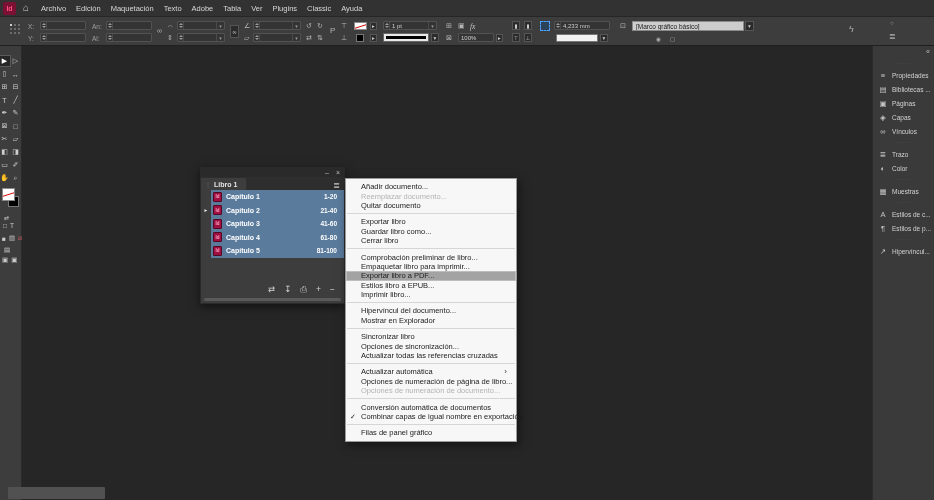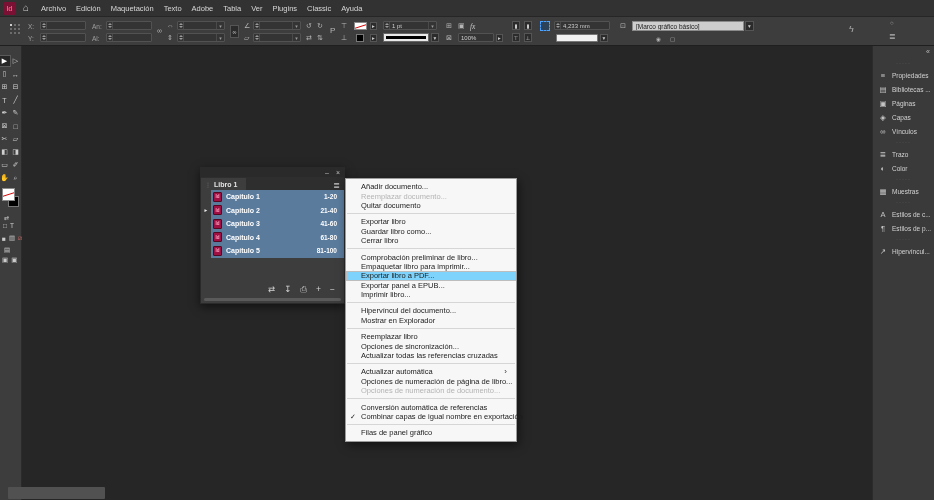--- a/index.html
+++ b/index.html
@@ -87,21 +87,21 @@
   .bp-ficon{cursor:default;line-height:9px}
   .bp-scroll{height:3px;background:#5a5a5a;margin:0 3px 2px 3px;border-radius:2px;flex:none}
 
   
   #ctxmenu{position:absolute;left:345px;top:178px;width:172px;background:#f7f7f7;border:1px solid #9b9b9b;box-shadow:2px 3px 9px rgba(0,0,0,.5);z-index:20;padding:3px 0;font-size:7.5px;color:#1c1c1c}
   .mi{position:relative;height:9.4px;display:flex;align-items:center;padding:0 9px 0 15px;cursor:default}
   .mi-check{position:absolute;left:4px;width:9px;font-size:7px;color:#222}
   .mi-label{white-space:nowrap}
   .mi-arrow{margin-left:auto;font-size:8px;color:#333;line-height:8px}
   .mi[data-state="disabled"]{color:#b4b4b4}
-  .mi[data-state="highlighted"]{background:#7dd3fc;box-shadow:inset 0 0 0 1px #bdbdbd}
+  .mi[data-state="highlighted"]{background:#a3a3a3;box-shadow:inset 0 0 0 1px #bdbdbd}
   .mi[data-sep="1"]{margin-bottom:7px}
   .mi[data-sep="1"]::after{content:"";position:absolute;left:1px;right:1px;bottom:-4px;height:1px;background:#d6d6d6}
 </style>
 </head>
 <body>
 
 <header id="menubar">
   <div class="logo">Id</div>
   <span class="home">⌂</span>
   <nav class="menus">
@@ -517,21 +517,21 @@
     </div>
 
     <div class="mi" data-state="highlighted">
       <span class="mi-check"></span>
       <span class="mi-label">Exportar libro a PDF...</span>
       <span class="mi-arrow"></span>
     </div>
 
     <div class="mi">
       <span class="mi-check"></span>
-      <span class="mi-label">Exportar panel a EPUB...</span>
+      <span class="mi-label">Estilos libro a EPUB...</span>
       <span class="mi-arrow"></span>
     </div>
 
     <div class="mi" data-sep="1">
       <span class="mi-check"></span>
       <span class="mi-label">Imprimir libro...</span>
       <span class="mi-arrow"></span>
     </div>
 
     <div class="mi">
@@ -541,21 +541,21 @@
     </div>
 
     <div class="mi" data-sep="1">
       <span class="mi-check"></span>
       <span class="mi-label">Mostrar en Explorador</span>
       <span class="mi-arrow"></span>
     </div>
 
     <div class="mi">
       <span class="mi-check"></span>
-      <span class="mi-label">Reemplazar libro</span>
+      <span class="mi-label">Sincronizar libro</span>
       <span class="mi-arrow"></span>
     </div>
 
     <div class="mi">
       <span class="mi-check"></span>
       <span class="mi-label">Opciones de sincronización...</span>
       <span class="mi-arrow"></span>
     </div>
 
     <div class="mi" data-sep="1">
@@ -577,21 +577,21 @@
     </div>
 
     <div class="mi" data-state="disabled" data-sep="1">
       <span class="mi-check"></span>
       <span class="mi-label">Opciones de numeración de documento...</span>
       <span class="mi-arrow"></span>
     </div>
 
     <div class="mi">
       <span class="mi-check"></span>
-      <span class="mi-label">Conversión automática de referencias</span>
+      <span class="mi-label">Conversión automática de documentos</span>
       <span class="mi-arrow"></span>
     </div>
 
     <div class="mi" data-sep="1">
       <span class="mi-check">✓</span>
       <span class="mi-label">Combinar capas de igual nombre en exportación</span>
       <span class="mi-arrow"></span>
     </div>
 
     <div class="mi">

